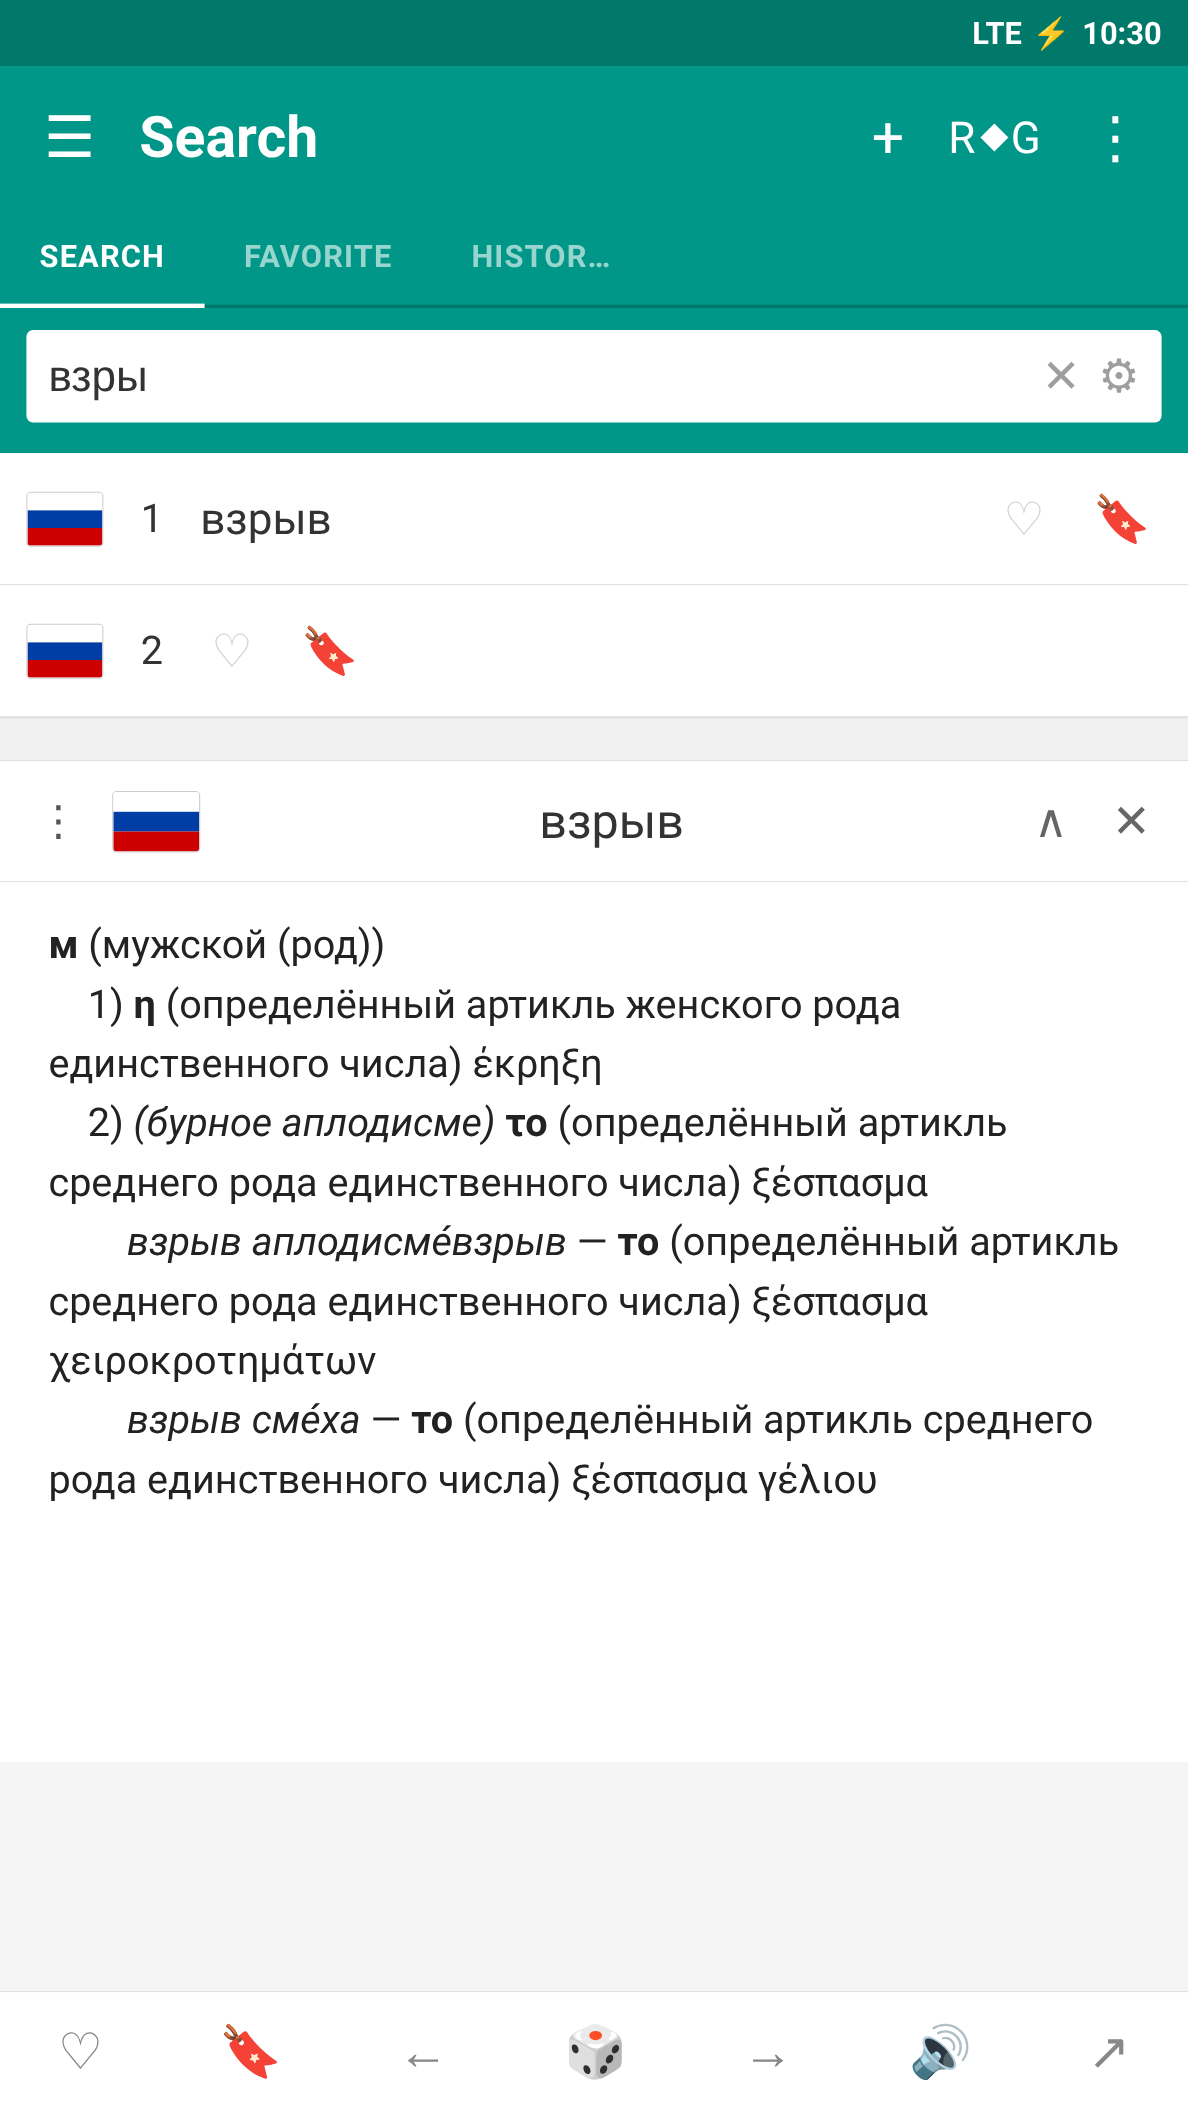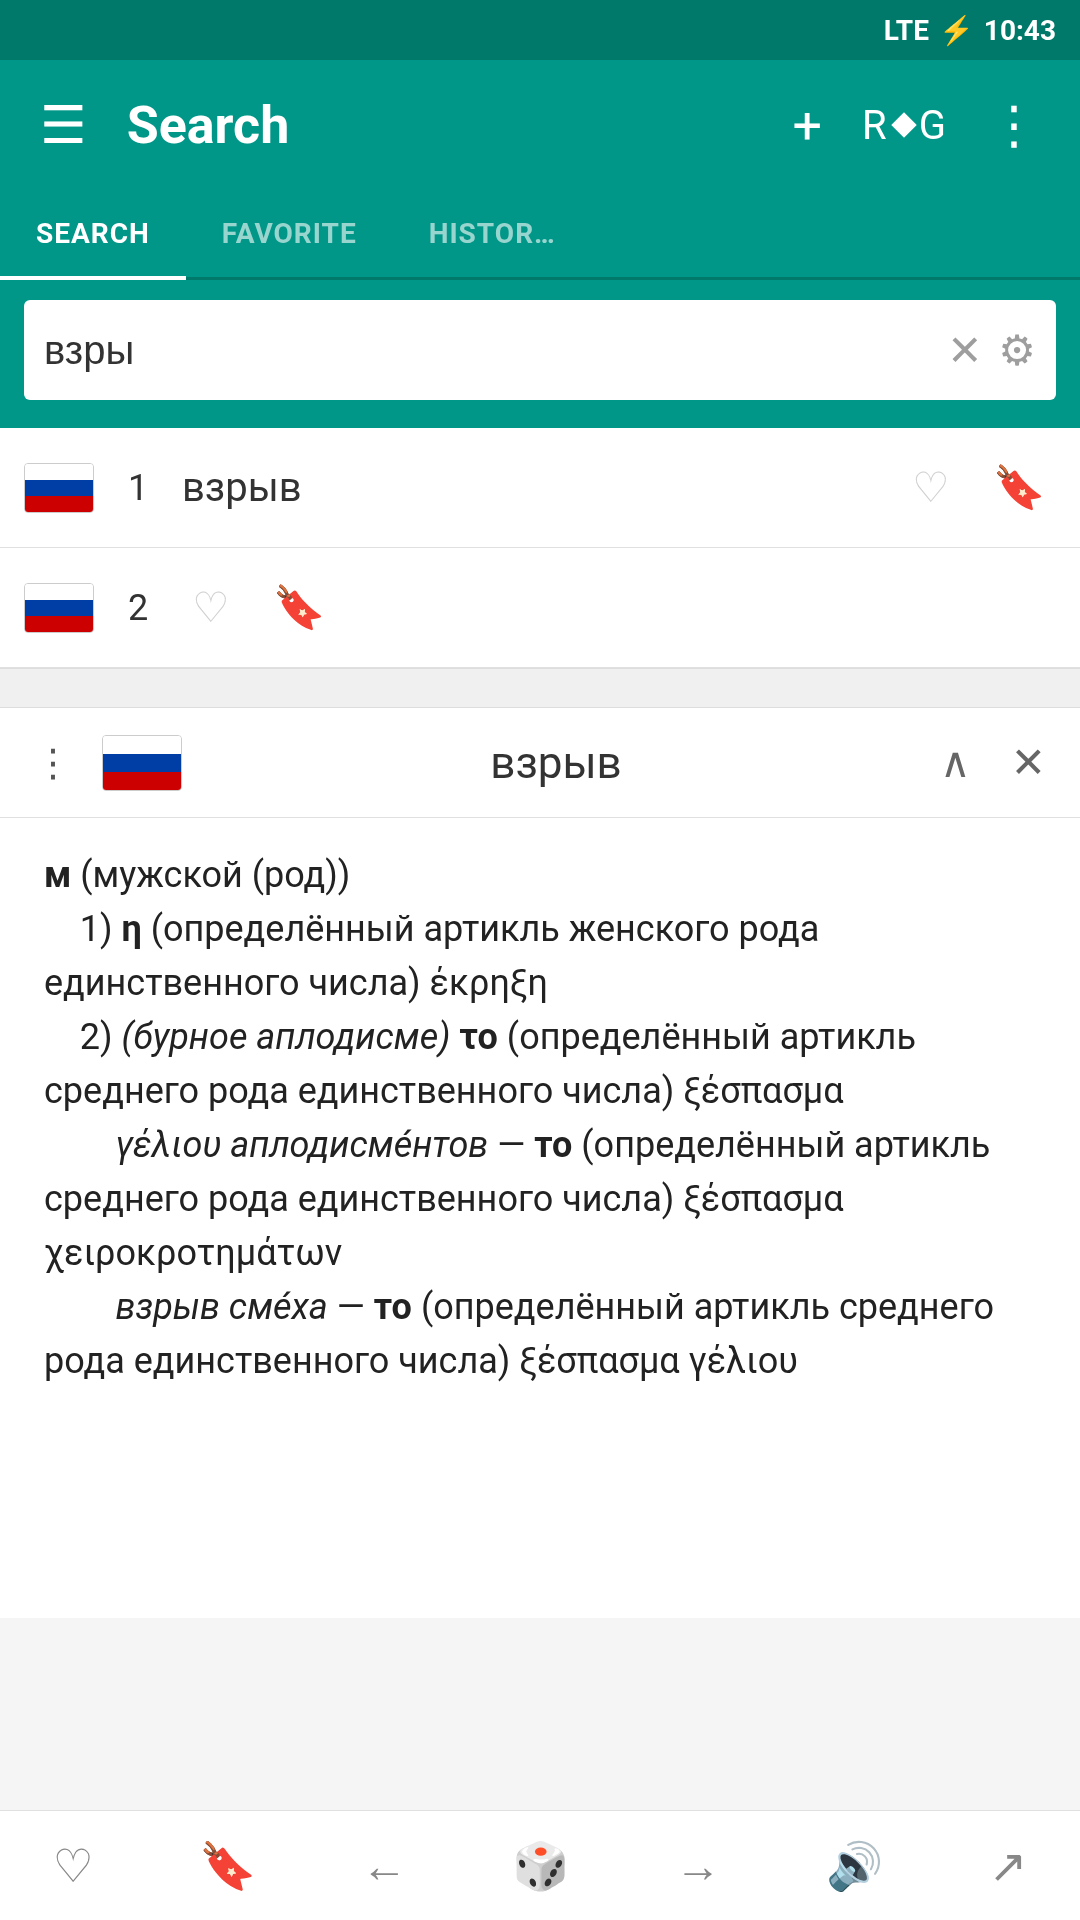--- a/index.html
+++ b/index.html
@@ -92,21 +92,21 @@
     .search-box-container {
       background: #009688;
       padding: 20px 24px 28px 24px;
     }
     .search-box {
       background: white;
       border-radius: 6px;
       display: flex;
       align-items: center;
       padding: 0 20px;
-      height: 100px;
+      height: 84px;
       gap: 16px;
     }
     .search-input {
       flex: 1;
       font-size: 40px;
       border: none;
       outline: none;
       color: #333;
     }
     .search-box-icon {
@@ -263,21 +263,21 @@
       gap: 6px;
     }
   </style>
 </head>
 <body>
 
 <div class="status-bar">
   <div class="status-icons">
     <span class="status-bar-text">LTE</span>
     <span class="status-bar-text">⚡</span>
-    <span class="status-bar-text">10:43</span>
+    <span class="status-bar-text">10:30</span>
   </div>
 </div>
 
 <div class="toolbar">
   <span class="toolbar-icon">☰</span>
   <span class="toolbar-title">Search</span>
   <span class="toolbar-icon">+</span>
   <span class="rdg-label">
     <span>R</span>
     <span style="width:18px;height:18px;background:white;transform:rotate(45deg);display:inline-block;"></span>
@@ -344,21 +344,21 @@
   <span class="detail-word">взрыв</span>
   <span class="detail-icon">∧</span>
   <span class="detail-icon">✕</span>
 </div>
 
 <div class="definition-content">
   <span>
     <span class="gram">м</span> (мужской (род))<br>
     &nbsp;&nbsp;&nbsp;&nbsp;1) <span class="gram">η</span> (определённый артикль женского рода единственного числа) έκρηξη<br>
     &nbsp;&nbsp;&nbsp;&nbsp;2) <span class="italic">(бурное аплодисме)</span> <span class="bold">το</span> (определённый артикль среднего рода единственного числа) ξέσπασμα<br>
-    &nbsp;&nbsp;&nbsp;&nbsp;&nbsp;&nbsp;&nbsp;&nbsp;<span class="italic">γέλιου аплодисме́нтов</span> — <span class="bold">то</span> (определённый артикль среднего рода единственного числа) ξέσπασμα χειροκροτημάτων<br>
+    &nbsp;&nbsp;&nbsp;&nbsp;&nbsp;&nbsp;&nbsp;&nbsp;<span class="italic">взрыв аплодисме́взрыв</span> — <span class="bold">то</span> (определённый артикль среднего рода единственного числа) ξέσπασμα χειροκροτημάτων<br>
     &nbsp;&nbsp;&nbsp;&nbsp;&nbsp;&nbsp;&nbsp;&nbsp;<span class="italic">взрыв сме́ха</span> — <span class="bold">то</span> (определённый артикль среднего рода единственного числа) ξέσπασμα γέλιου
   </span>
 </div>
 
 <div class="bottom-bar">
   <span class="bottom-icon">♡</span>
   <span class="bottom-icon">🔖</span>
   <span class="bottom-icon">←</span>
   <span class="bottom-icon">🎲</span>
   <span class="bottom-icon">→</span>

